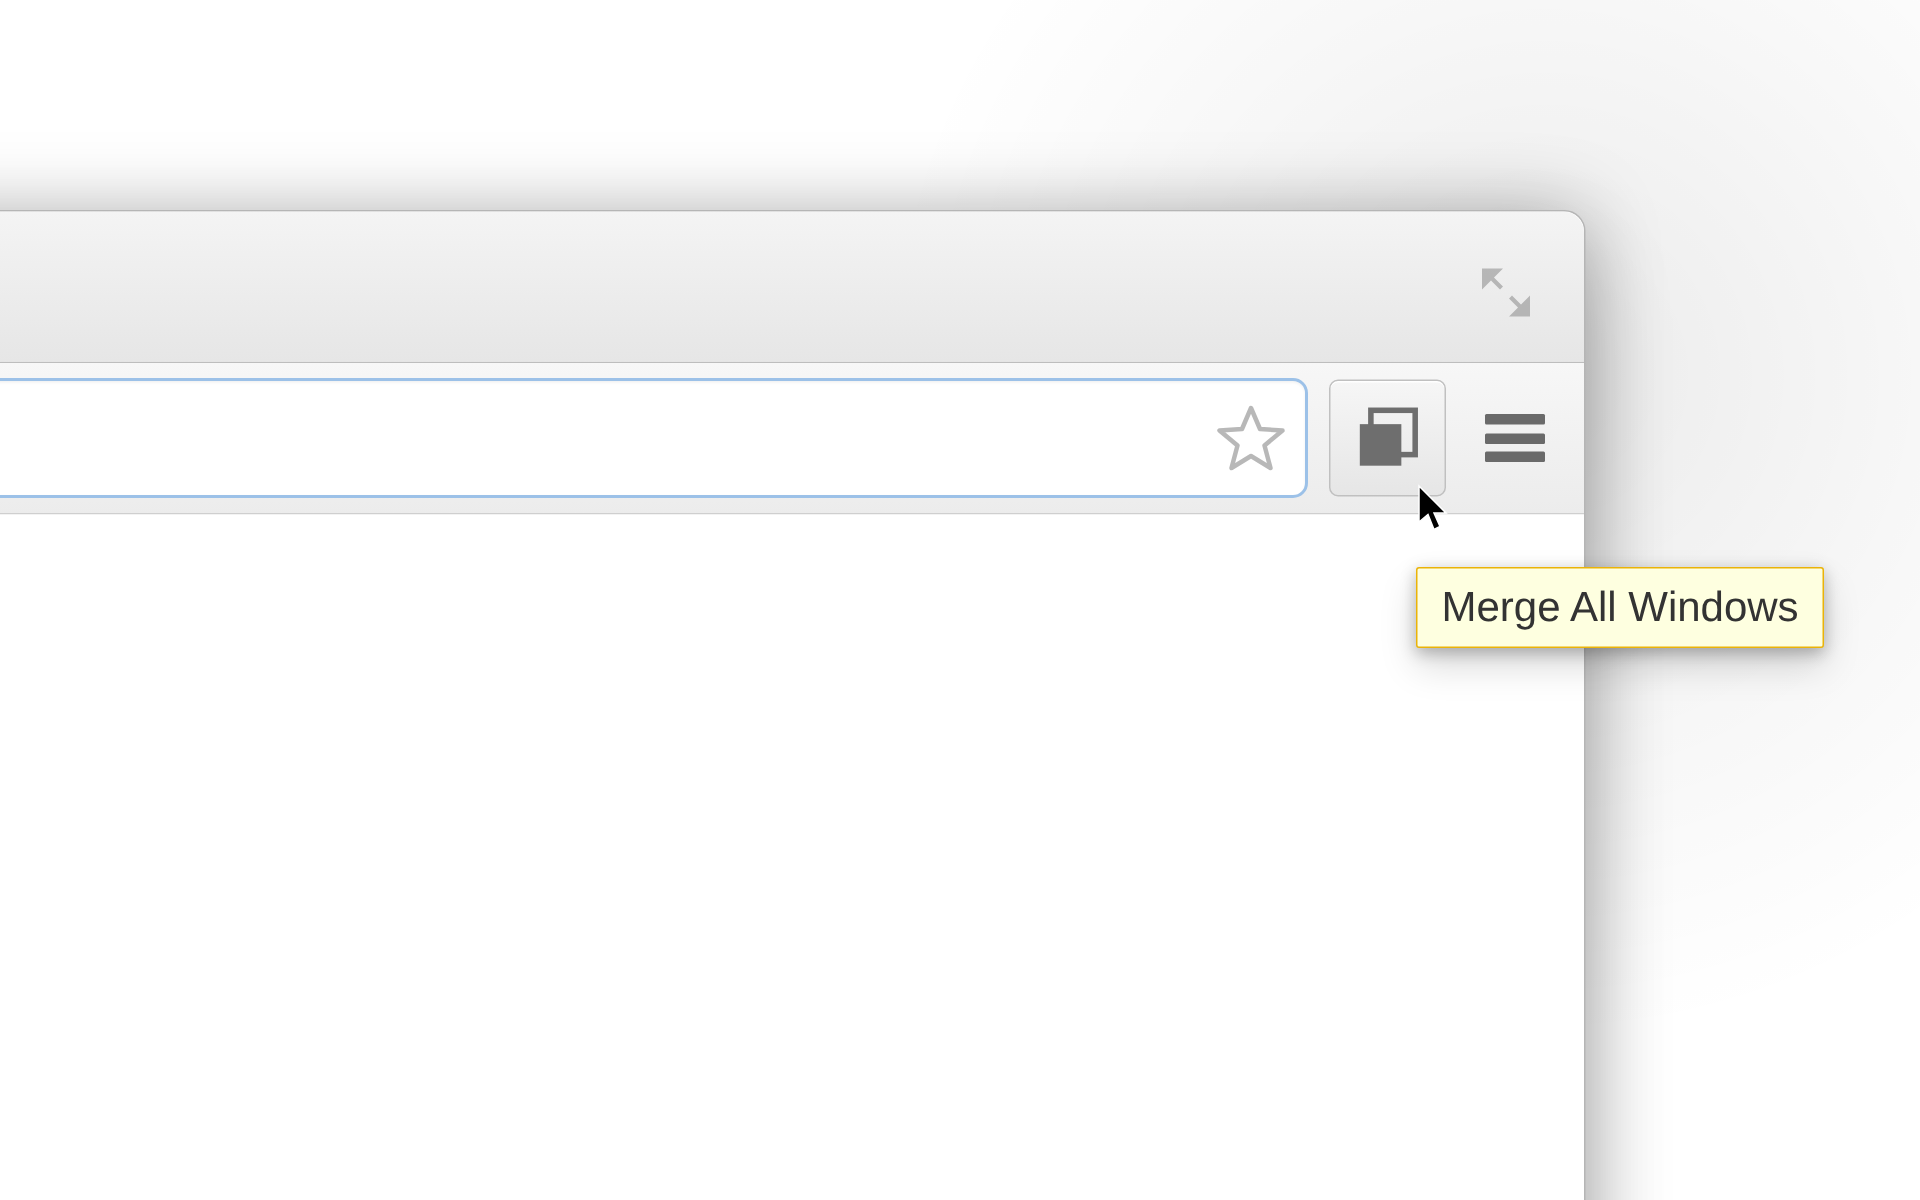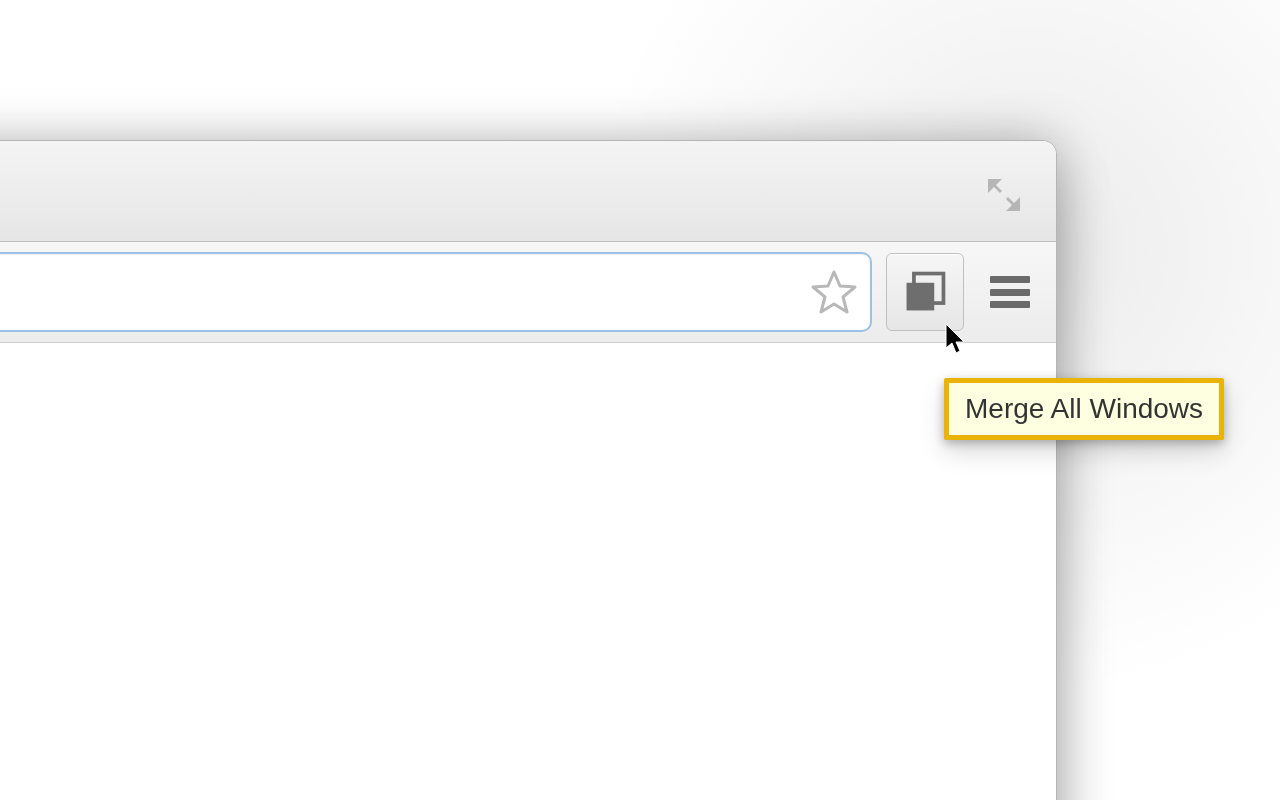--- a/index.html
+++ b/index.html
@@ -140,21 +140,21 @@
     height: 34px;
     pointer-events: none;
     z-index: 20;
   }
 
   .tooltip {
     position: absolute;
     top: 378px;
     left: 944px;
     background: #feffe0;
-    border: 5px solid #eab308;
+    border: 1px solid #eab308;
     padding: 10px 16px;
     font-size: 28px;
     color: #333333;
     border-radius: 2px;
     box-shadow: 0 3px 10px rgba(0,0,0,0.25), 0 12px 25px rgba(0,0,0,0.15);
     white-space: nowrap;
     z-index: 30;
   }
 </style>
 </head>

